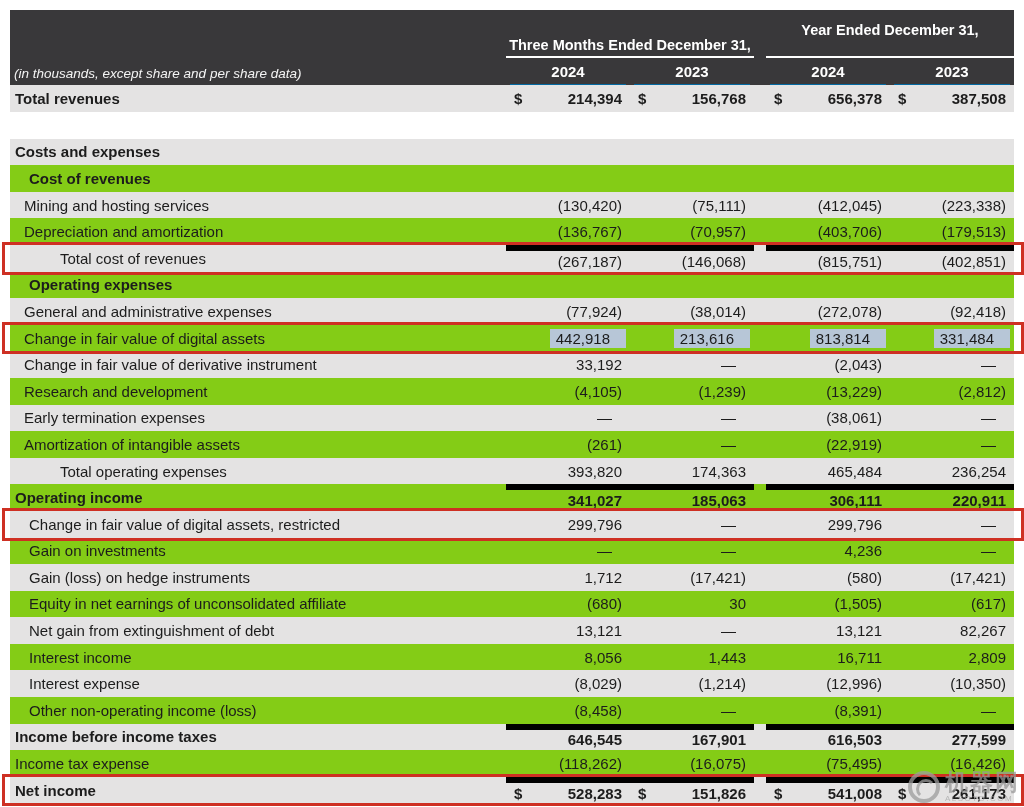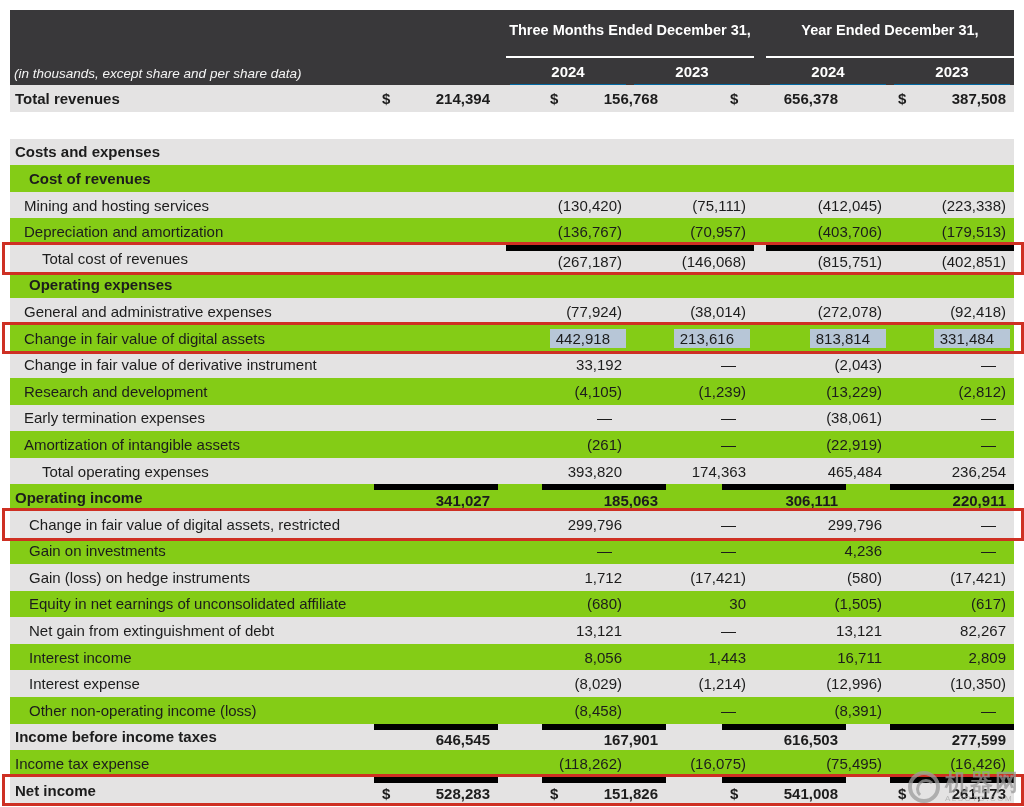--- a/index.html
+++ b/index.html
@@ -17,42 +17,42 @@
   }
   .note{
     width:496px;display:flex;align-items:flex-end;
     padding:12px 0 4px 4px;font-style:italic;font-size:13.5px;color:#f4f4f4;
     box-sizing:border-box;white-space:nowrap;
   }
   .hcols{width:508px;display:flex;flex-direction:column;}
   .hgroups{height:48px;display:flex;align-items:flex-end;}
   .hgroup{
     width:248px;text-align:center;font-weight:bold;font-size:14.5px;line-height:1.3;
-    border-bottom:2px solid #fff;padding-bottom:16px;box-sizing:content-box;
+    border-bottom:2px solid #fff;padding-bottom:1px;box-sizing:content-box;
   }
   .hgroup.g2{margin-left:12px;padding-bottom:16px;}
   .hyears{flex:1;display:flex;align-items:stretch;}
   .hyear{
     width:116px;margin:0 4px;display:flex;align-items:center;justify-content:center;
     font-weight:bold;font-size:15px;border-bottom:1px solid #0369a1;box-sizing:border-box;
   }
   .hyear.c2{margin-left:16px;}
 
   
   .rows{position:absolute;left:10px;top:85px;width:1004px;}
   .row{display:flex;height:26.6px;align-items:center;font-size:15px;position:relative;}
   .bg-gray{background:var(--row-gray,#e4e3e3);}
   .bg-white{background:#84cc16;}
-  .bold{font-weight:bold;gap:44px;}
+  .bold{font-weight:bold;}
   .spacer{width:100%;}
   .lbl{flex:1;white-space:nowrap;overflow:hidden;}
   .ind0{padding-left:5px;}
   .ind1{padding-left:19px;}
   .ind2{padding-left:14px;}
-  .ind3{padding-left:32px;}
+  .ind3{padding-left:50px;}
   .num{width:124px;height:100%;position:relative;display:flex;align-items:center;box-sizing:border-box;}
   .num.c2{margin-left:12px;}
   .num.topline{border-top:6px solid #000000;}
   .dollar{position:absolute;left:8px;}
   .val{margin-left:auto;padding-right:8px;}
   .val.dash{padding-right:18px;}
   .val.hl{background:var(--highlight,#b7c6d7);padding:1px 16px 1px 6px;margin-right:4px;}
 
   
   .boxed{z-index:5;}

